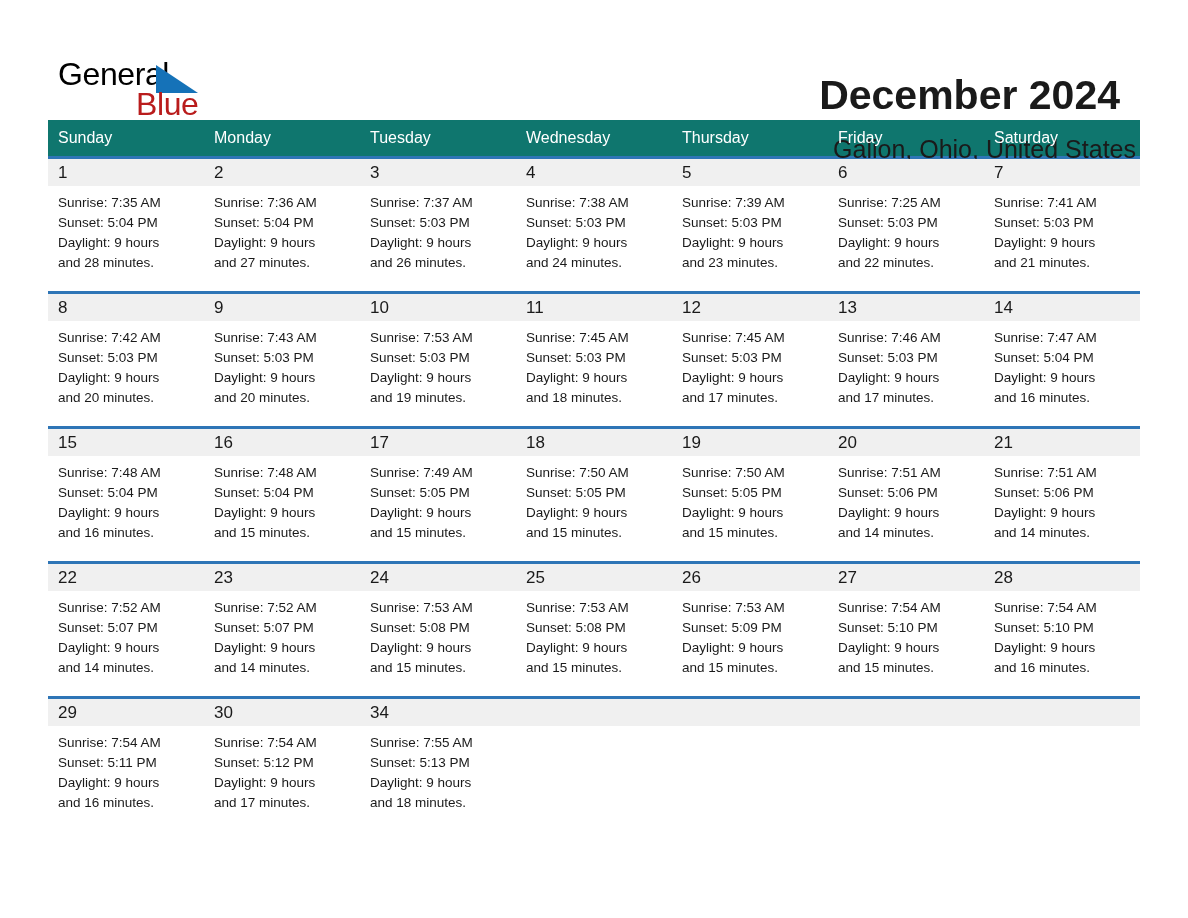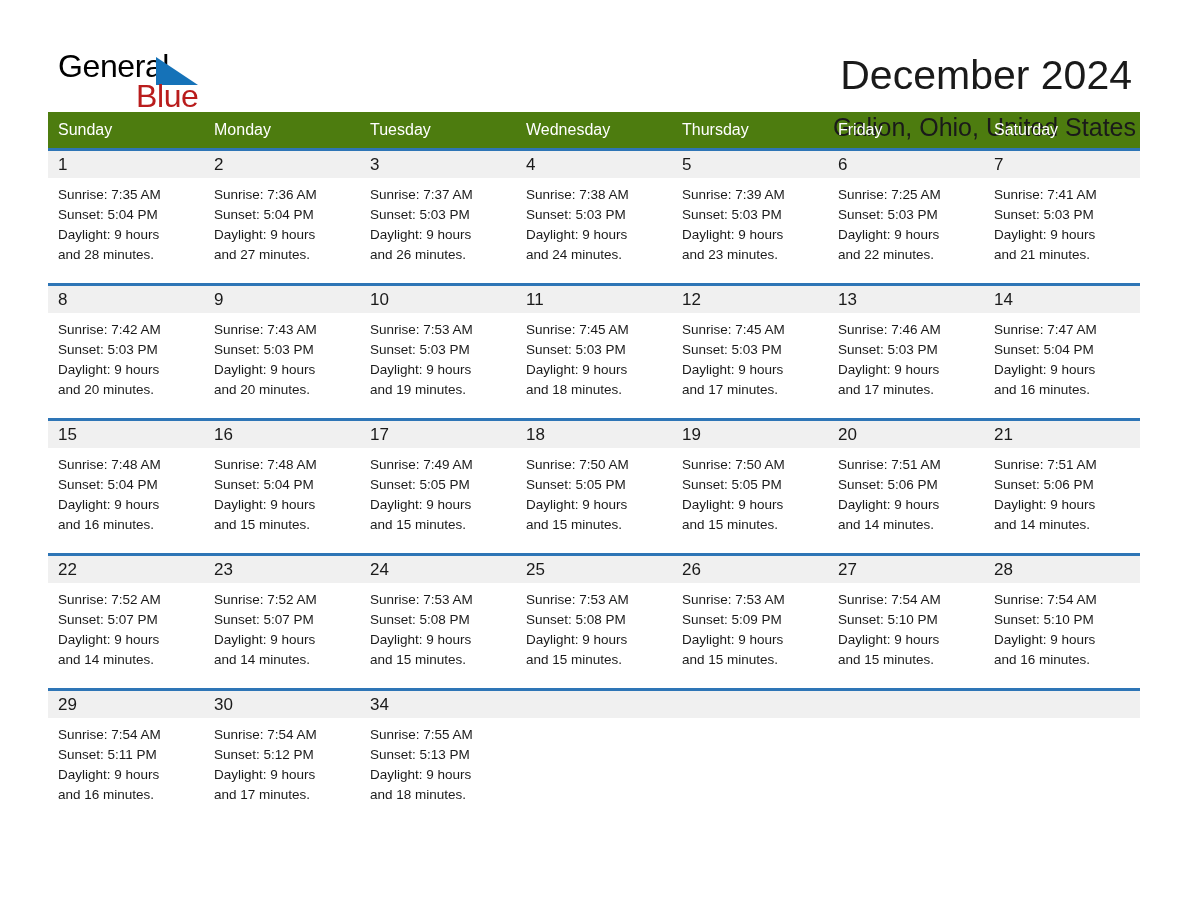--- a/index.html
+++ b/index.html
@@ -12,21 +12,21 @@
     background: #ffffff;
     font-family: "Liberation Sans", sans-serif;
     color: #000000;
     overflow: hidden;
   }
   .page {
     position: relative;
     width: 1188px;
     height: 918px;
     box-sizing: border-box;
-    padding: 4px 48px;
+    padding: 12px 48px;
   }
 
   
   .top {
     display: flex;
     justify-content: space-between;
     align-items: flex-start;
     padding-top: 44px;
     height: 108px;
     box-sizing: border-box;
@@ -65,42 +65,42 @@
     line-height: 36px;
   }
   .titles {
     text-align: right;
     padding-right: 4px;
   }
   .month-title {
     font-size: 41px;
     line-height: 46px;
     color: #1a1a1a;
-    font-weight: normal;
-    margin: 4px;
+    font-weight: bold;
+    margin: 16px;
     white-space: nowrap;
   }
   .location {
     font-size: 25px;
     line-height: 30px;
     color: #1a1a1a;
     margin-top: 14px;
     white-space: nowrap;
   }
 
   
   .calendar {
     width: 1092px;
     border-collapse: collapse;
     table-layout: fixed;
   }
   .calendar col { width: 156px; }
 
   thead th {
-    background: #4d7c0f;
+    background: #0f766e;
     color: #ffffff;
     font-size: 16px;
     font-weight: normal;
     text-align: left;
     padding: 9px 0 9px 10px;
     height: 33px;
     box-sizing: border-box;
     vertical-align: middle;
   }
 

